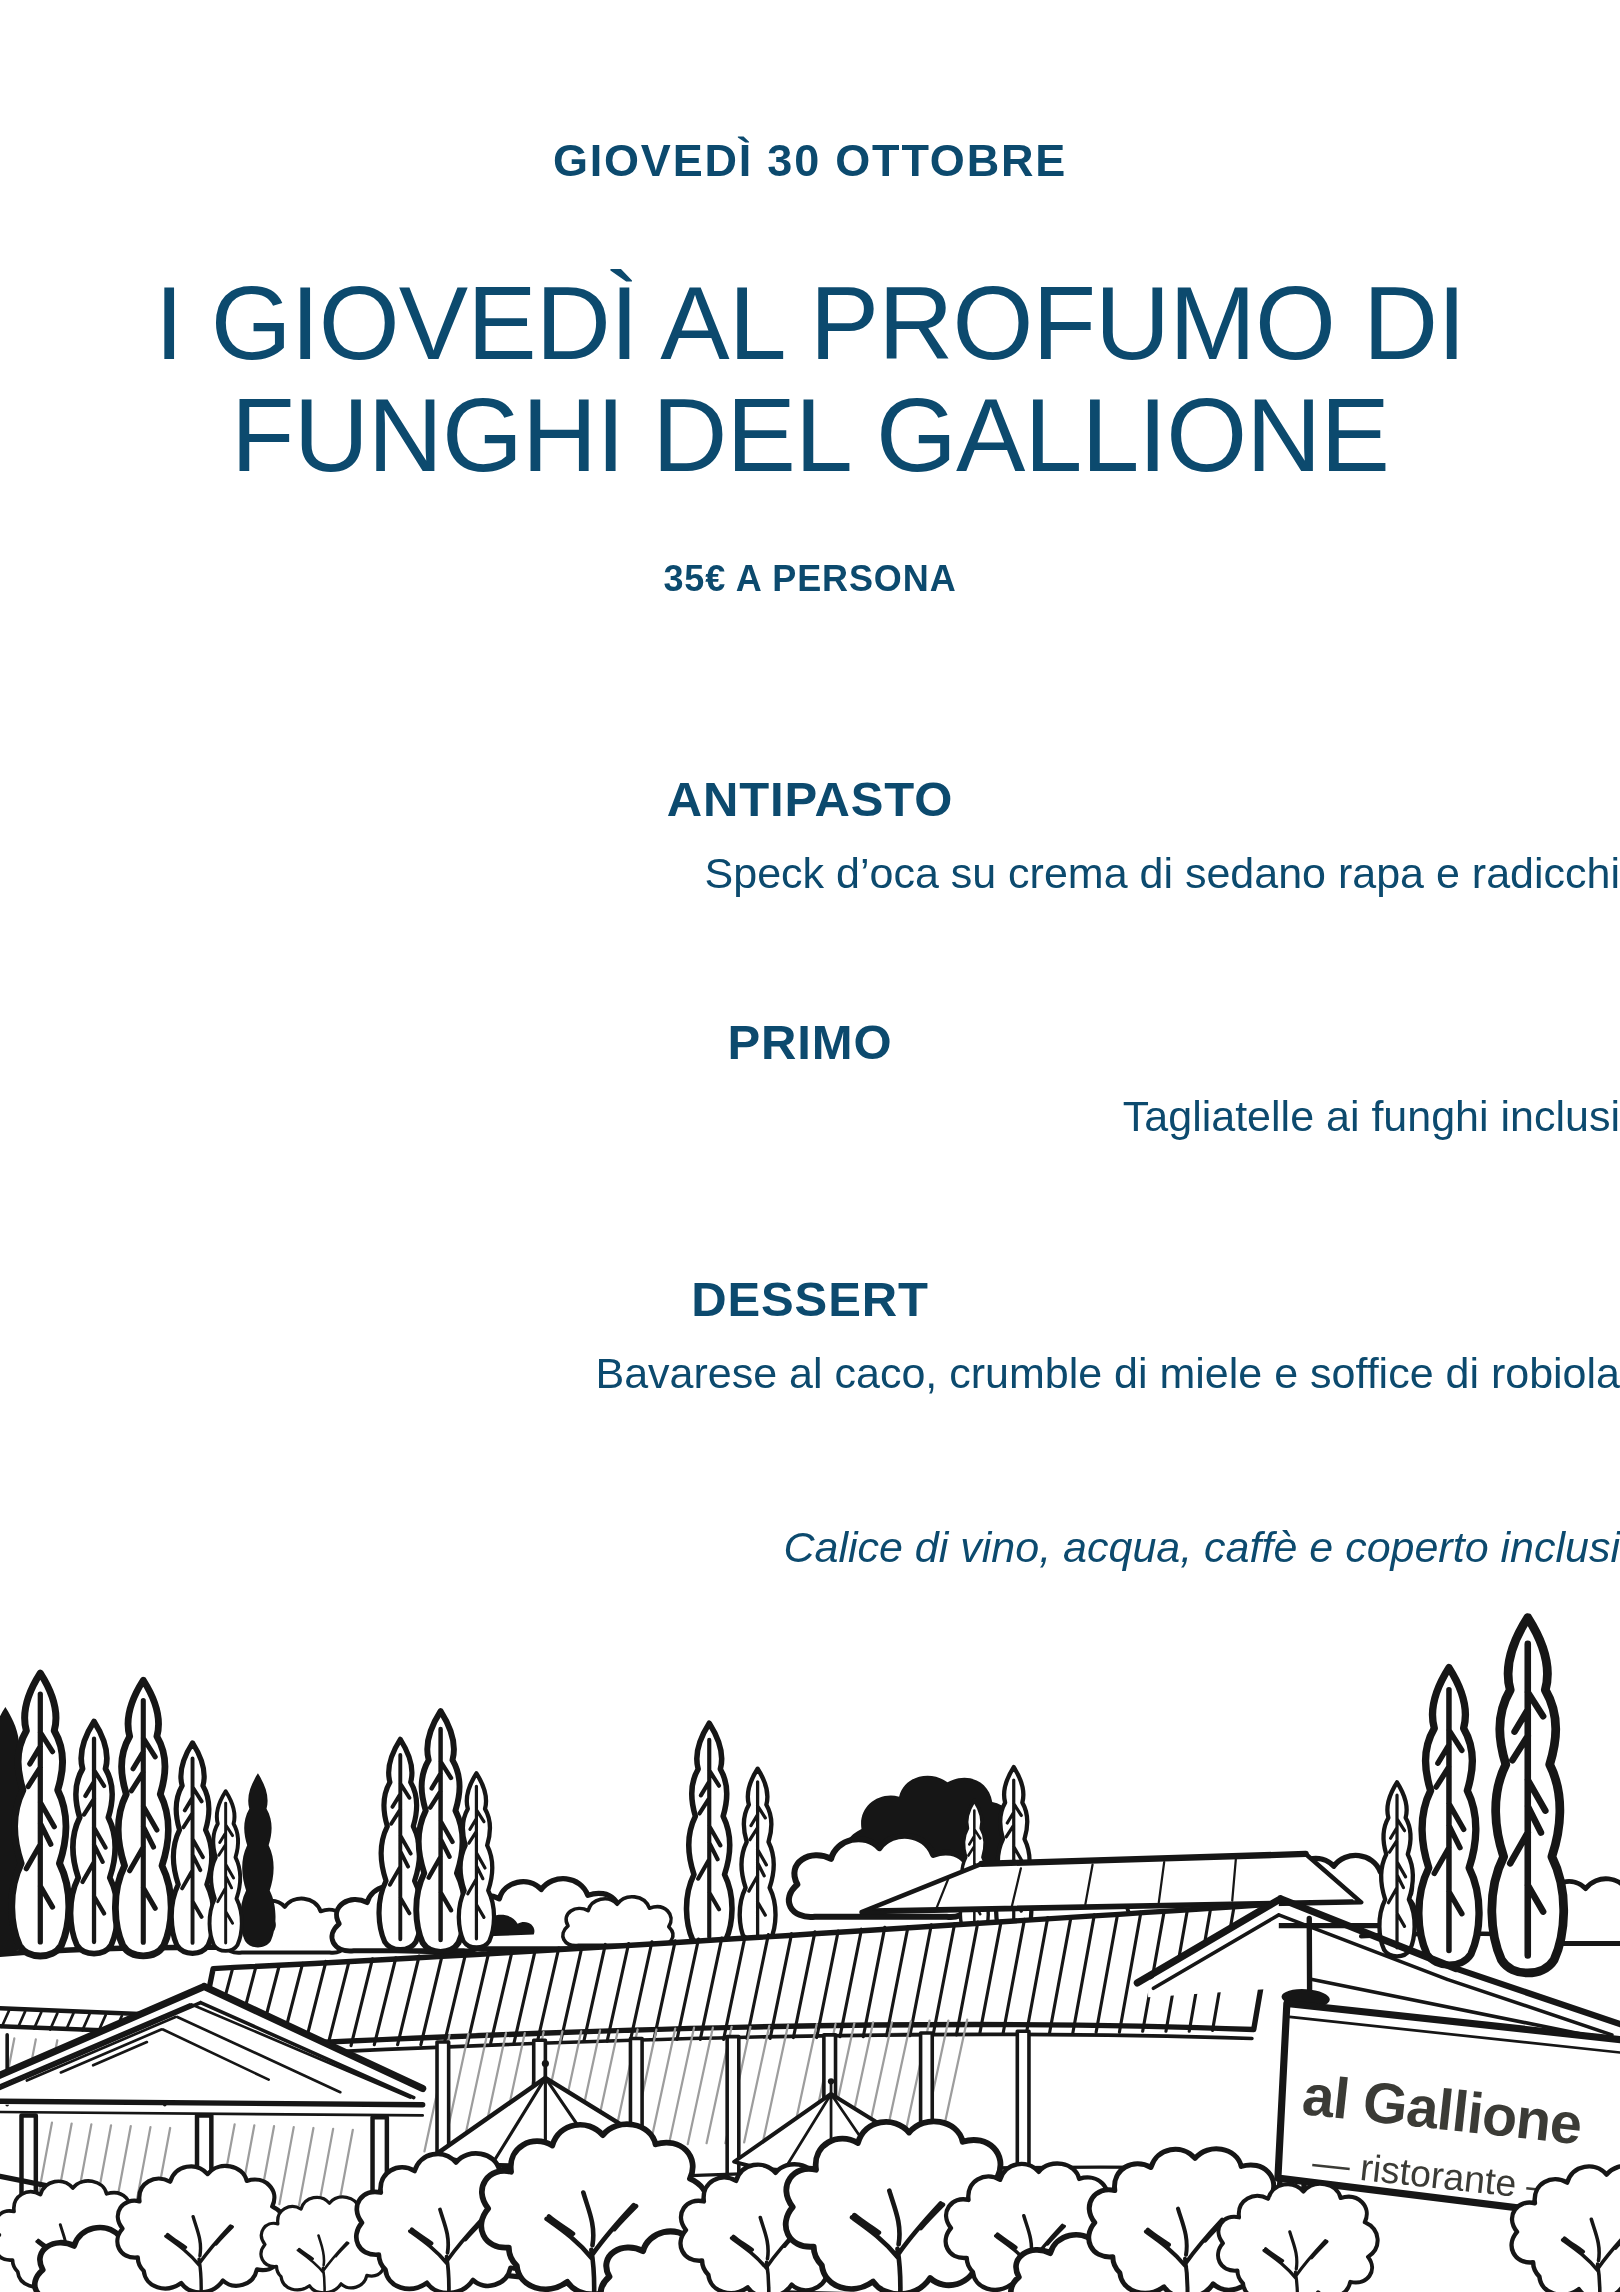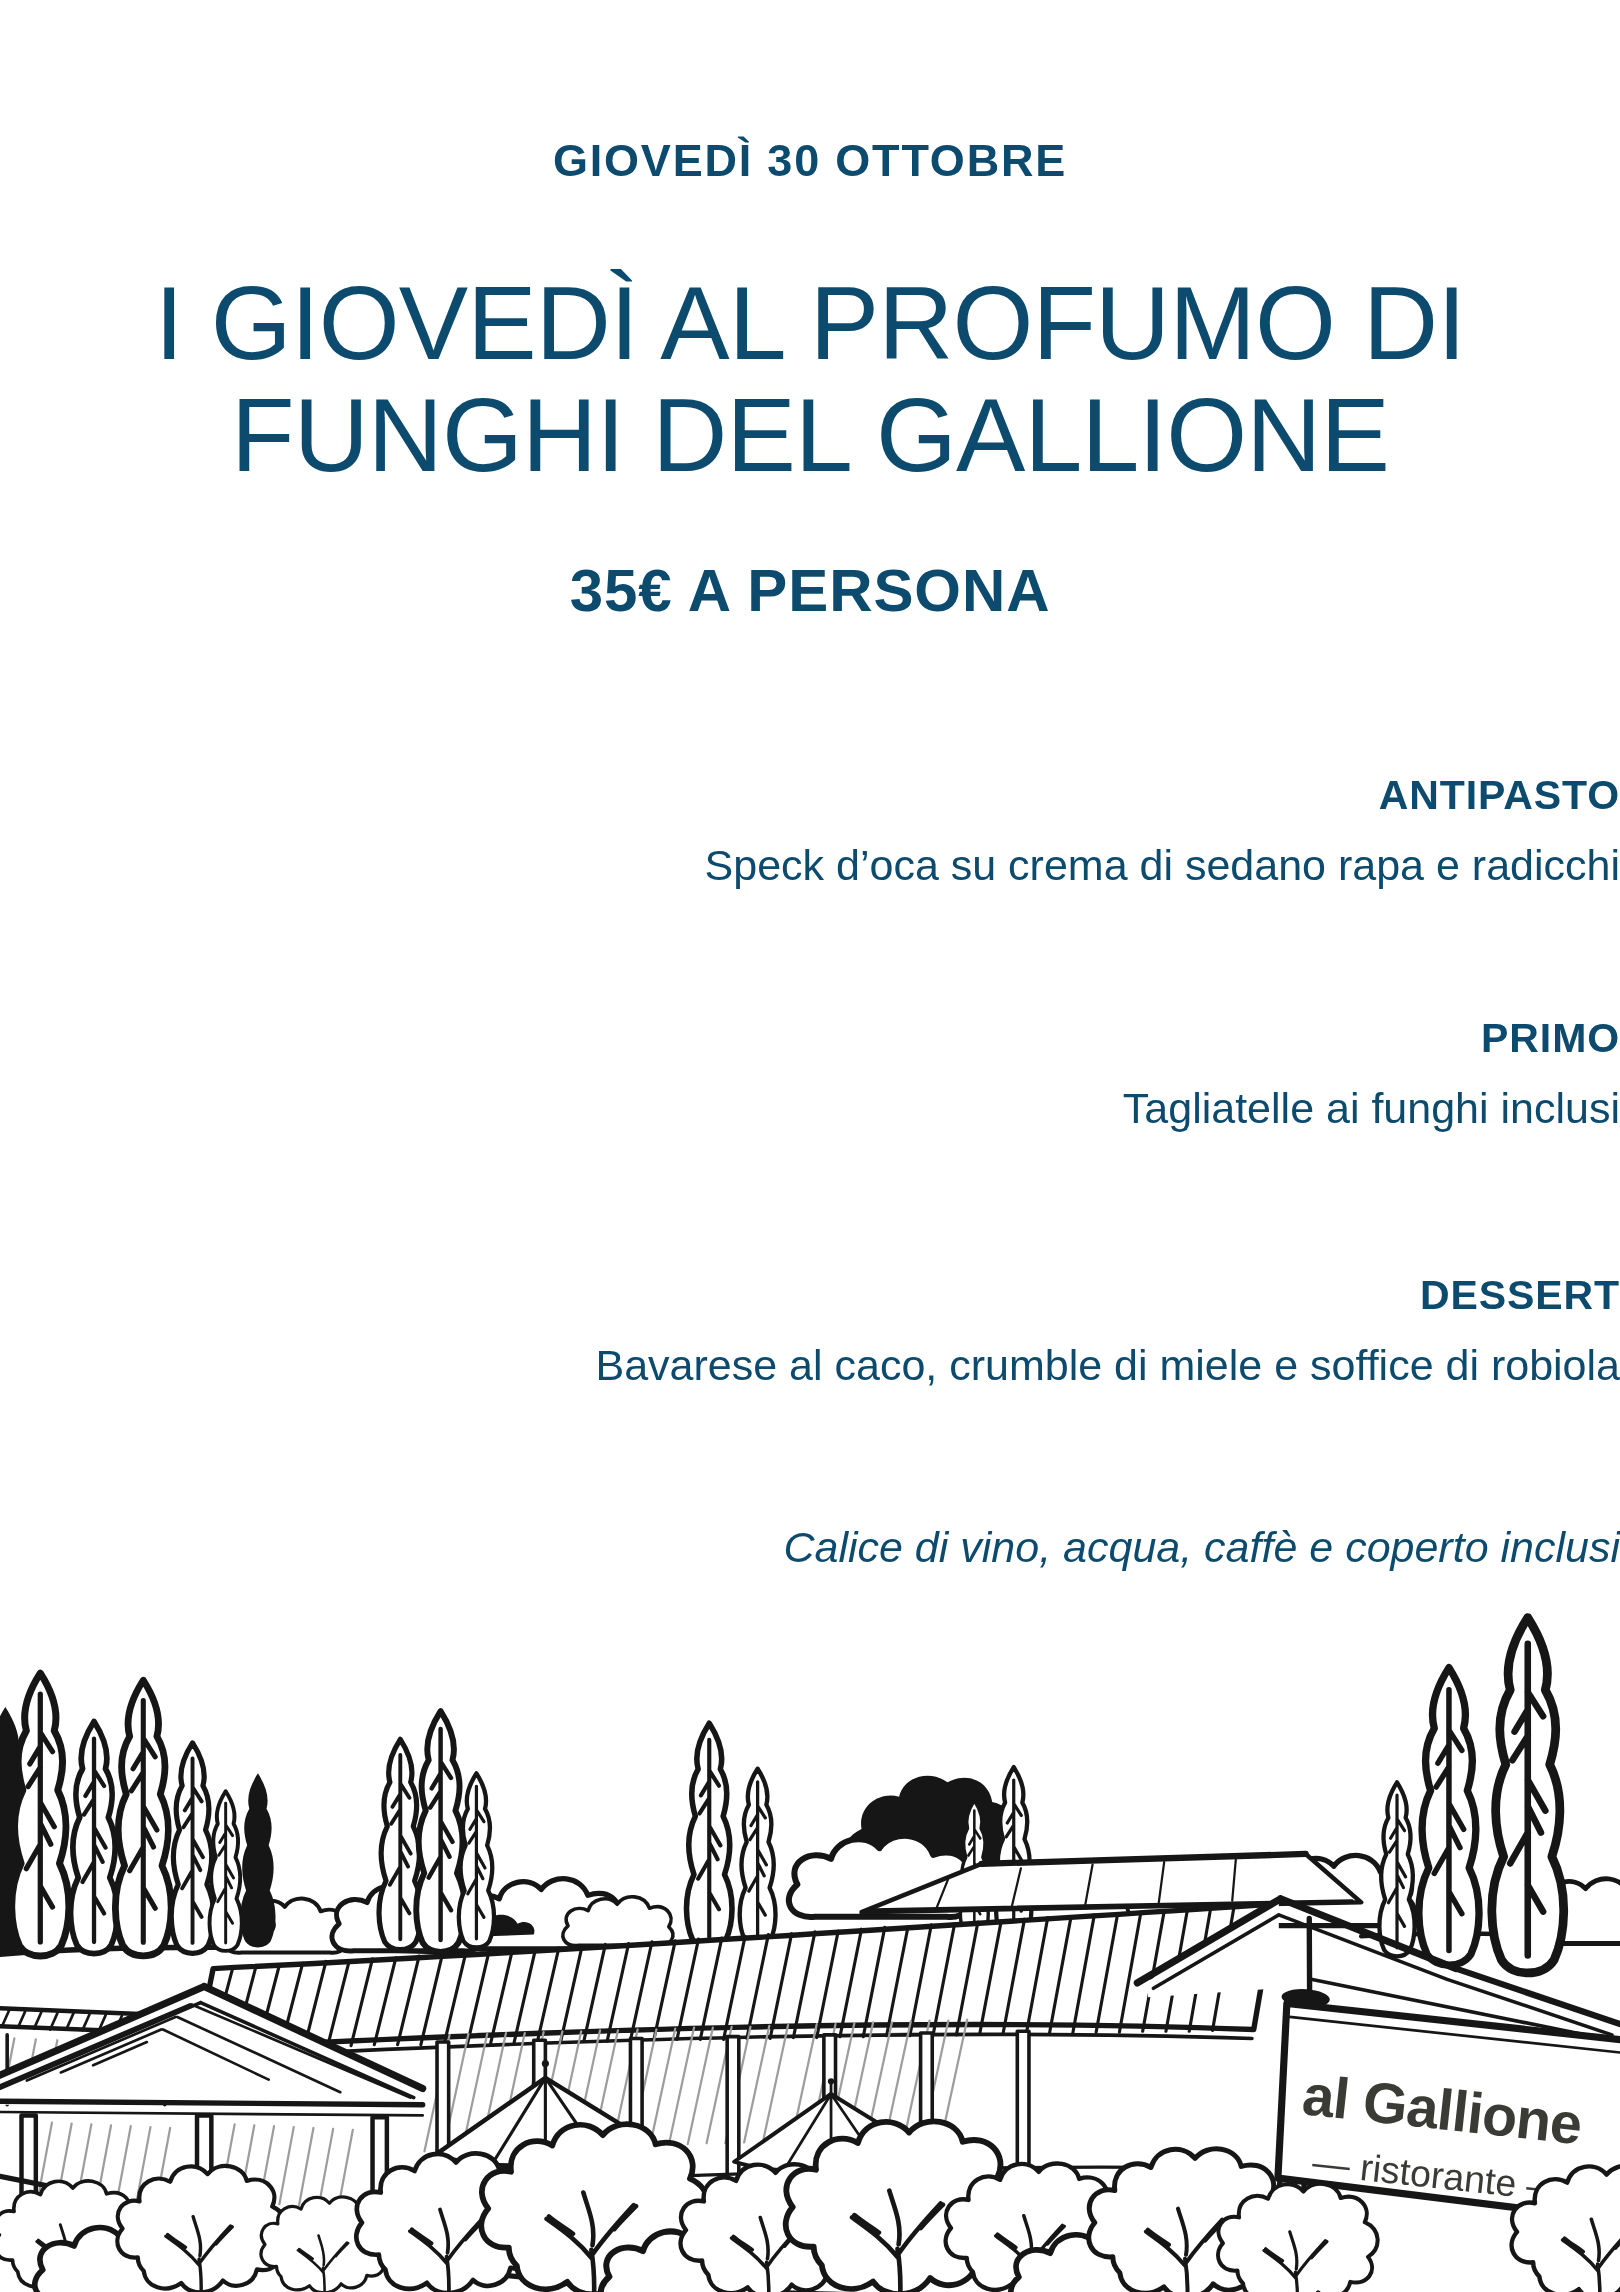--- a/index.html
+++ b/index.html
@@ -8,23 +8,23 @@
     width:1620px;
     height:2293px;
     background:#ffffff;
     overflow:hidden;
     font-family:"Liberation Sans","DejaVu Sans",sans-serif;
     color:#0c4a6e;
   }
   .center-text{position:absolute;left:0;right:0;text-align:center;}
   .date{top:134px;font-size:45px;font-weight:bold;letter-spacing:1.8px;line-height:1.2;}
   .title{top:267px;font-size:104px;font-weight:normal;line-height:1.08;letter-spacing:-0.9px;}
-  .price{top:561px;font-size:60px;font-weight:bold;letter-spacing:0.9px;line-height:1;text-align:center;}
+  .price{top:561px;font-size:36px;font-weight:bold;letter-spacing:0.9px;line-height:1;text-align:center;}
   .course{position:absolute;left:0;right:0;text-align:center;}
-  .course-label{font-size:41px;font-weight:bold;letter-spacing:0.9px;line-height:1;text-align:right;}
+  .course-label{font-size:49px;font-weight:bold;letter-spacing:0.9px;line-height:1;}
   .course-dish{font-size:43px;font-weight:normal;line-height:1;margin-top:28px;text-align:right;}
   .c1{top:775px;} .c2{top:1018px;} .c3{top:1275px;}
   .note{top:1526px;font-size:43px;font-style:italic;line-height:1;text-align:right;}
   .illu{position:absolute;left:0;top:1603px;}
 </style>
 </head>
 <body>
 
 <div class="poster">
 

